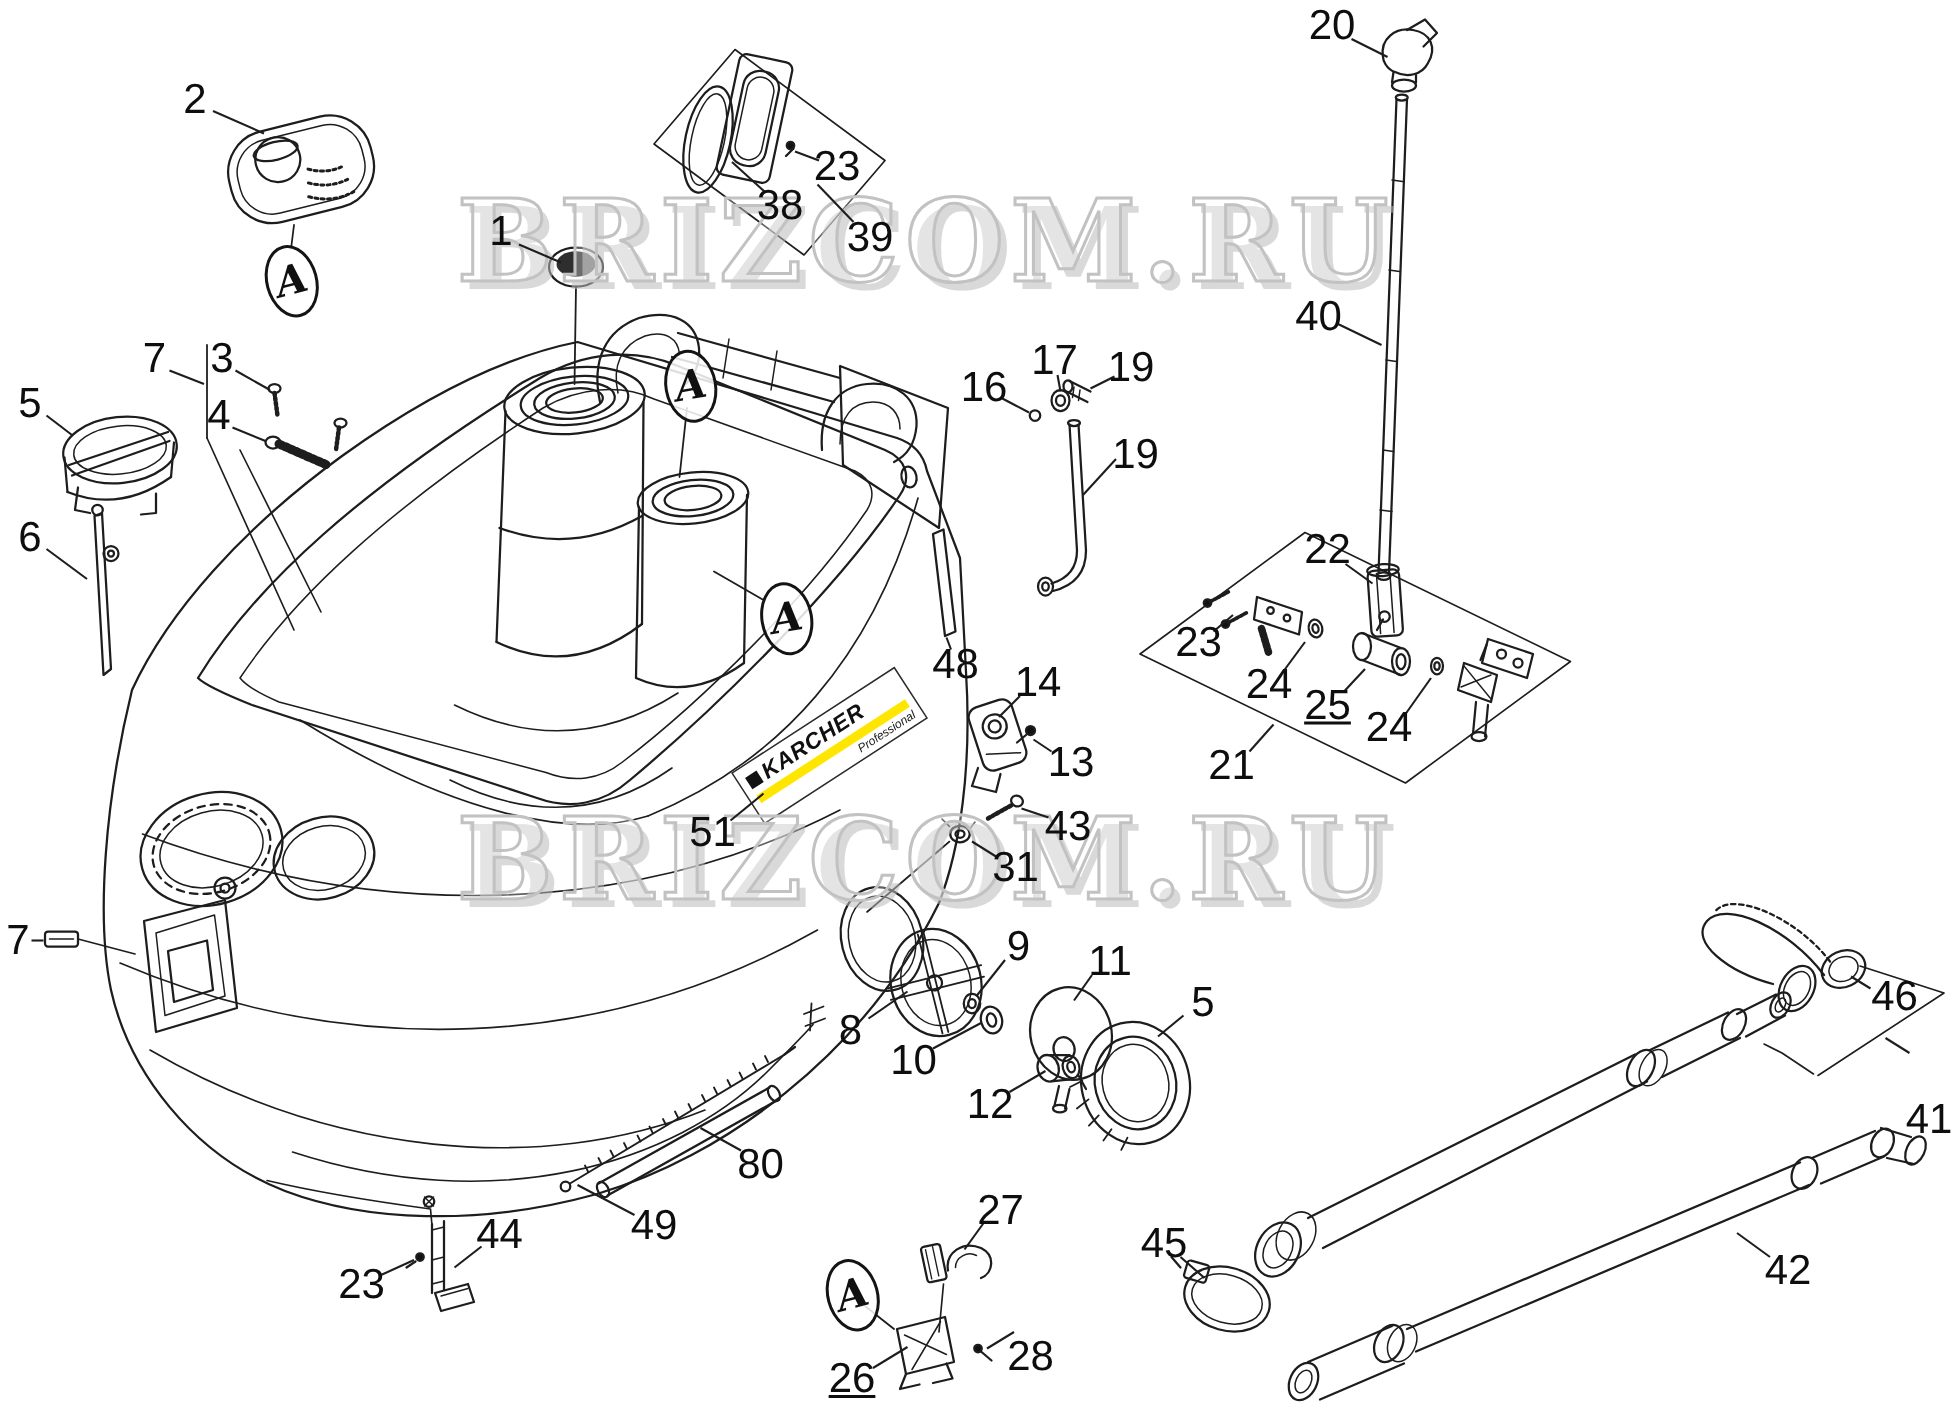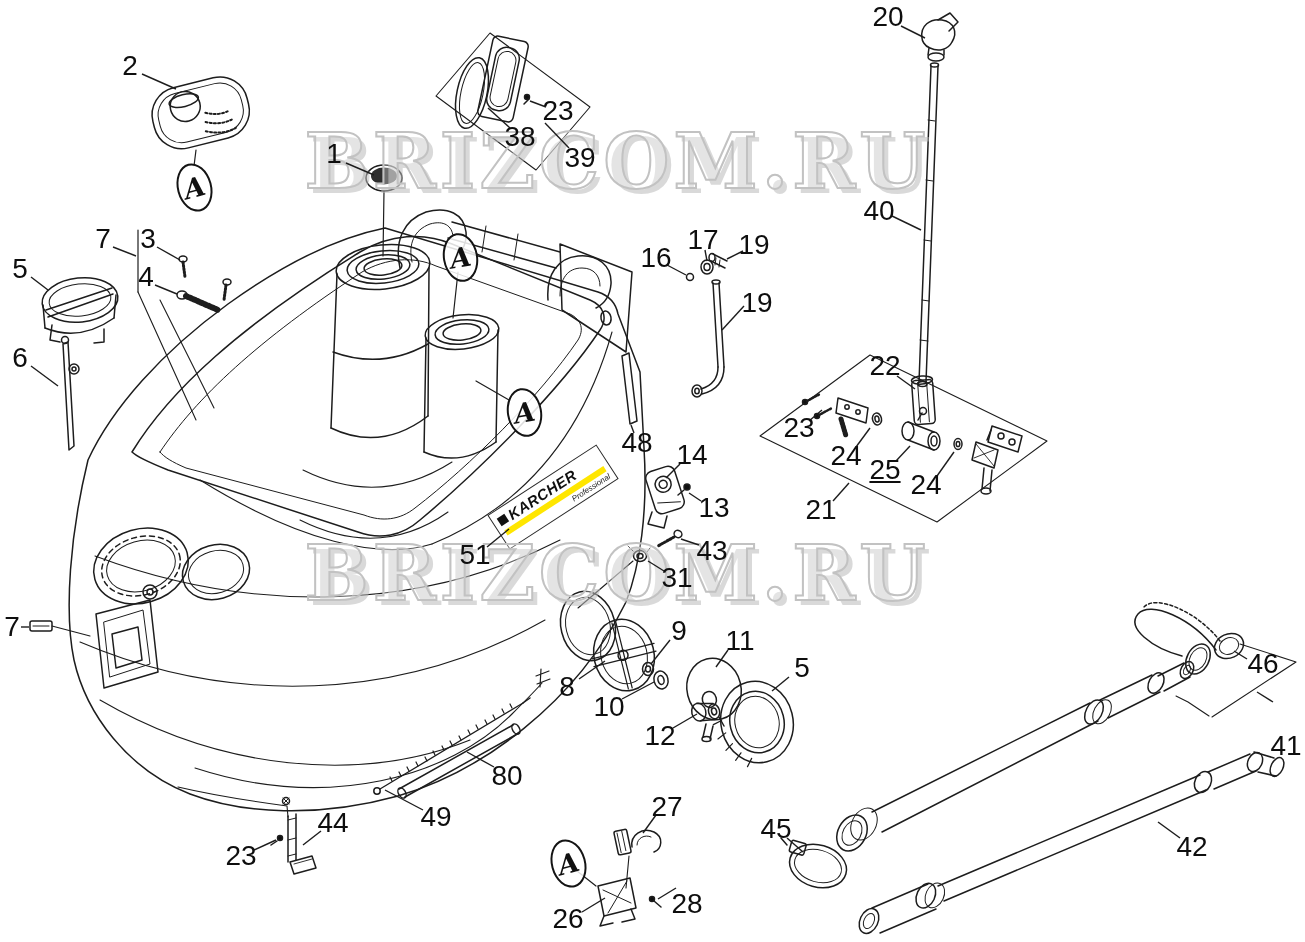--- a/index.html
+++ b/index.html
@@ -428,21 +428,21 @@
       <div class="part-label" style="left: 757px; top: 303px;">19</div>
       <div class="part-label" style="left: 888px; top: 17px;">20</div>
       <div class="part-label" style="left: 821px; top: 510px;">21</div>
       <div class="part-label" style="left: 885px; top: 366px;">22</div>
       <div class="part-label" style="left: 558px; top: 111px;">23</div>
       <div class="part-label" style="left: 799px; top: 428px;">23</div>
       <div class="part-label" style="left: 241px; top: 856px;">23</div>
       <div class="part-label" style="left: 846px; top: 456px;">24</div>
       <div class="part-label" style="left: 926px; top: 485px;">24</div>
       <div class="part-label" style="left: 885px; top: 470px; text-decoration: underline;">25</div>
-      <div class="part-label" style="left: 568px; top: 919px;">26</div>
+      <div class="part-label" style="left: 568px; top: 919px; text-decoration: underline;">26</div>
       <div class="part-label" style="left: 667px; top: 807px;">27</div>
       <div class="part-label" style="left: 687px; top: 904px; text-align: center;">28</div>
       <div class="part-label" style="left: 677px; top: 578px;">31</div>
       <div class="part-label" style="left: 520px; top: 137px;">38</div>
       <div class="part-label" style="left: 580px; top: 158px;">39</div>
       <div class="part-label" style="left: 879px; top: 211px;">40</div>
       <div class="part-label" style="left: 1286px; top: 708px; margin-top: 38px;">41</div>
       <div class="part-label" style="left: 1192px; top: 847px;">42</div>
       <div class="part-label" style="left: 712px; top: 551px;">43</div>
       <div class="part-label" style="left: 333px; top: 823px;">44</div>

